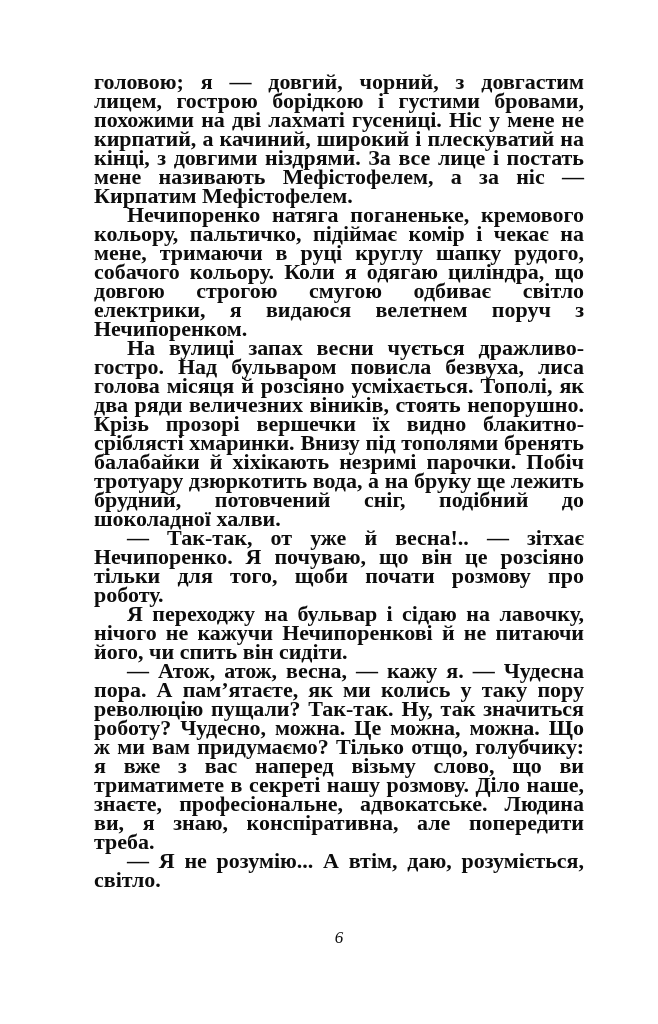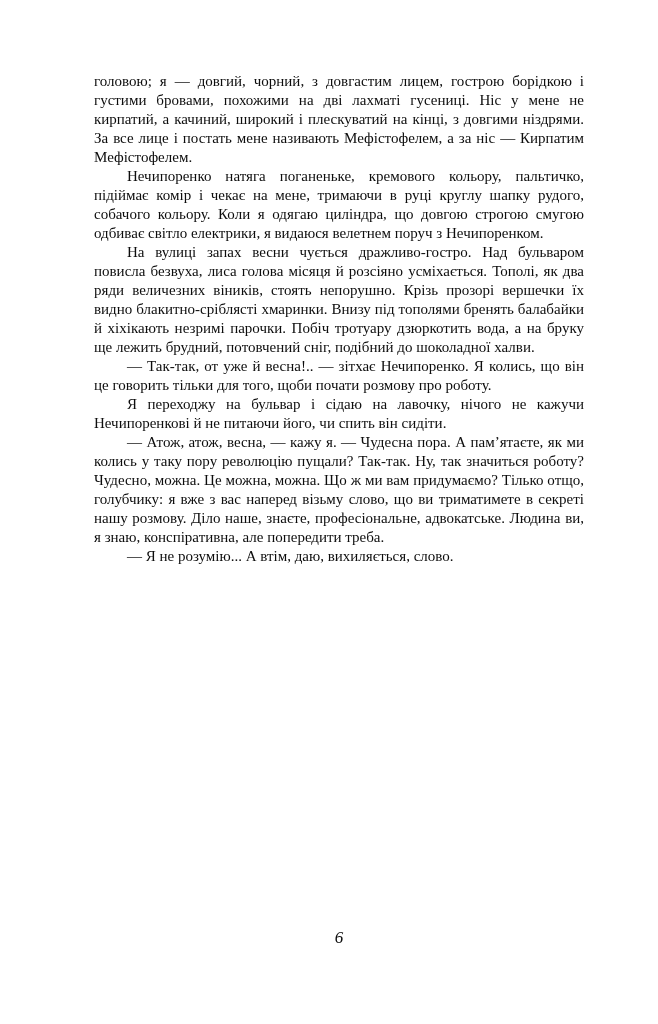--- a/index.html
+++ b/index.html
@@ -14,24 +14,25 @@
     background: #ffffff;
     color: #0d0d0d;
     font-family: "Liberation Serif", "DejaVu Serif", serif;
     overflow: hidden;
   }
   .text-block {
     position: absolute;
     left: 94px;
     top: 72px;
     width: 490px;
-    font-size: 15px;
+    font-size: 22px;
     line-height: 19px;
     text-align: justify;
     hyphens: auto;
+    font-weight: bold;
     -webkit-hyphens: auto;
   }
   .text-block p {
     margin: 0;
     padding: 0;
     text-indent: 33px;
   }
   .text-block p.no-indent {
     text-indent: 0;
   }
@@ -48,21 +49,21 @@
 </style>
 </head>
 <body>
 
 <div class="page">
 
   <div class="text-block">
     <p class="no-indent">головою; я — довгий, чорний, з довгастим лицем, гострою борідкою і густими бровами, похожими на дві лахматі гусениці. Ніс у мене не кирпатий, а качиний, широкий і плескуватий на кінці, з довгими ніздрями. За все лице і постать мене називають Мефістофелем, а за ніс — Кирпатим Мефістофелем.</p>
     <p>Нечипоренко натяга поганеньке, кремового кольору, пальтичко, підіймає комір і чекає на мене, тримаючи в руці круглу шапку рудого, собачого кольору. Коли я одягаю циліндра, що довгою строгою смугою одбиває світло електрики, я видаюся велетнем поруч з Нечипоренком.</p>
     <p>На вулиці запах весни чується дражливо-гостро. Над бульваром повисла безвуха, лиса голова місяця й розсіяно усміхається. Тополі, як два ряди величезних віників, стоять непорушно. Крізь прозорі вершечки їх видно блакитно-сріблясті хмаринки. Внизу під тополями бренять балабайки й хіхікають незримі парочки. Побіч тротуару дзюркотить вода, а на бруку ще лежить брудний, потовчений сніг, подібний до шоколадної халви.</p>
-    <p>— Так-так, от уже й весна!.. — зітхає Нечипоренко. Я колись, що він це говорить тільки для того, щоби почати розмову про роботу.</p>
+    <p>— Так-так, от уже й весна!.. — зітхає Нечипоренко. Я почуваю, що він це розсіяно тільки для того, щоби почати розмову про роботу.</p>
     <p>Я переходжу на бульвар і сідаю на лавочку, нічого не кажучи Нечипоренкові й не питаючи його, чи спить він сидіти.</p>
     <p>— Атож, атож, весна, — кажу я. — Чудесна пора. А пам’ятаєте, як ми колись у таку пору революцію пущали? Так-так. Ну, так значиться роботу? Чудесно, можна. Це можна, можна. Що ж ми вам придумаємо? Тілько отщо, голубчику: я вже з вас наперед візьму слово, що ви триматимете в секреті нашу розмову. Діло наше, знаєте, професіональне, адвокатське. Людина ви, я знаю, конспіративна, але попередити треба.</p>
-    <p>— Я не розумію... А втім, даю, вихиляється, слово.</p>
+    <p>— Я не розумію... А втім, даю, розуміється, світло.</p>
   </div>
 
   <div class="page-number">6</div>
 
 </div>
 
 </body></html>

